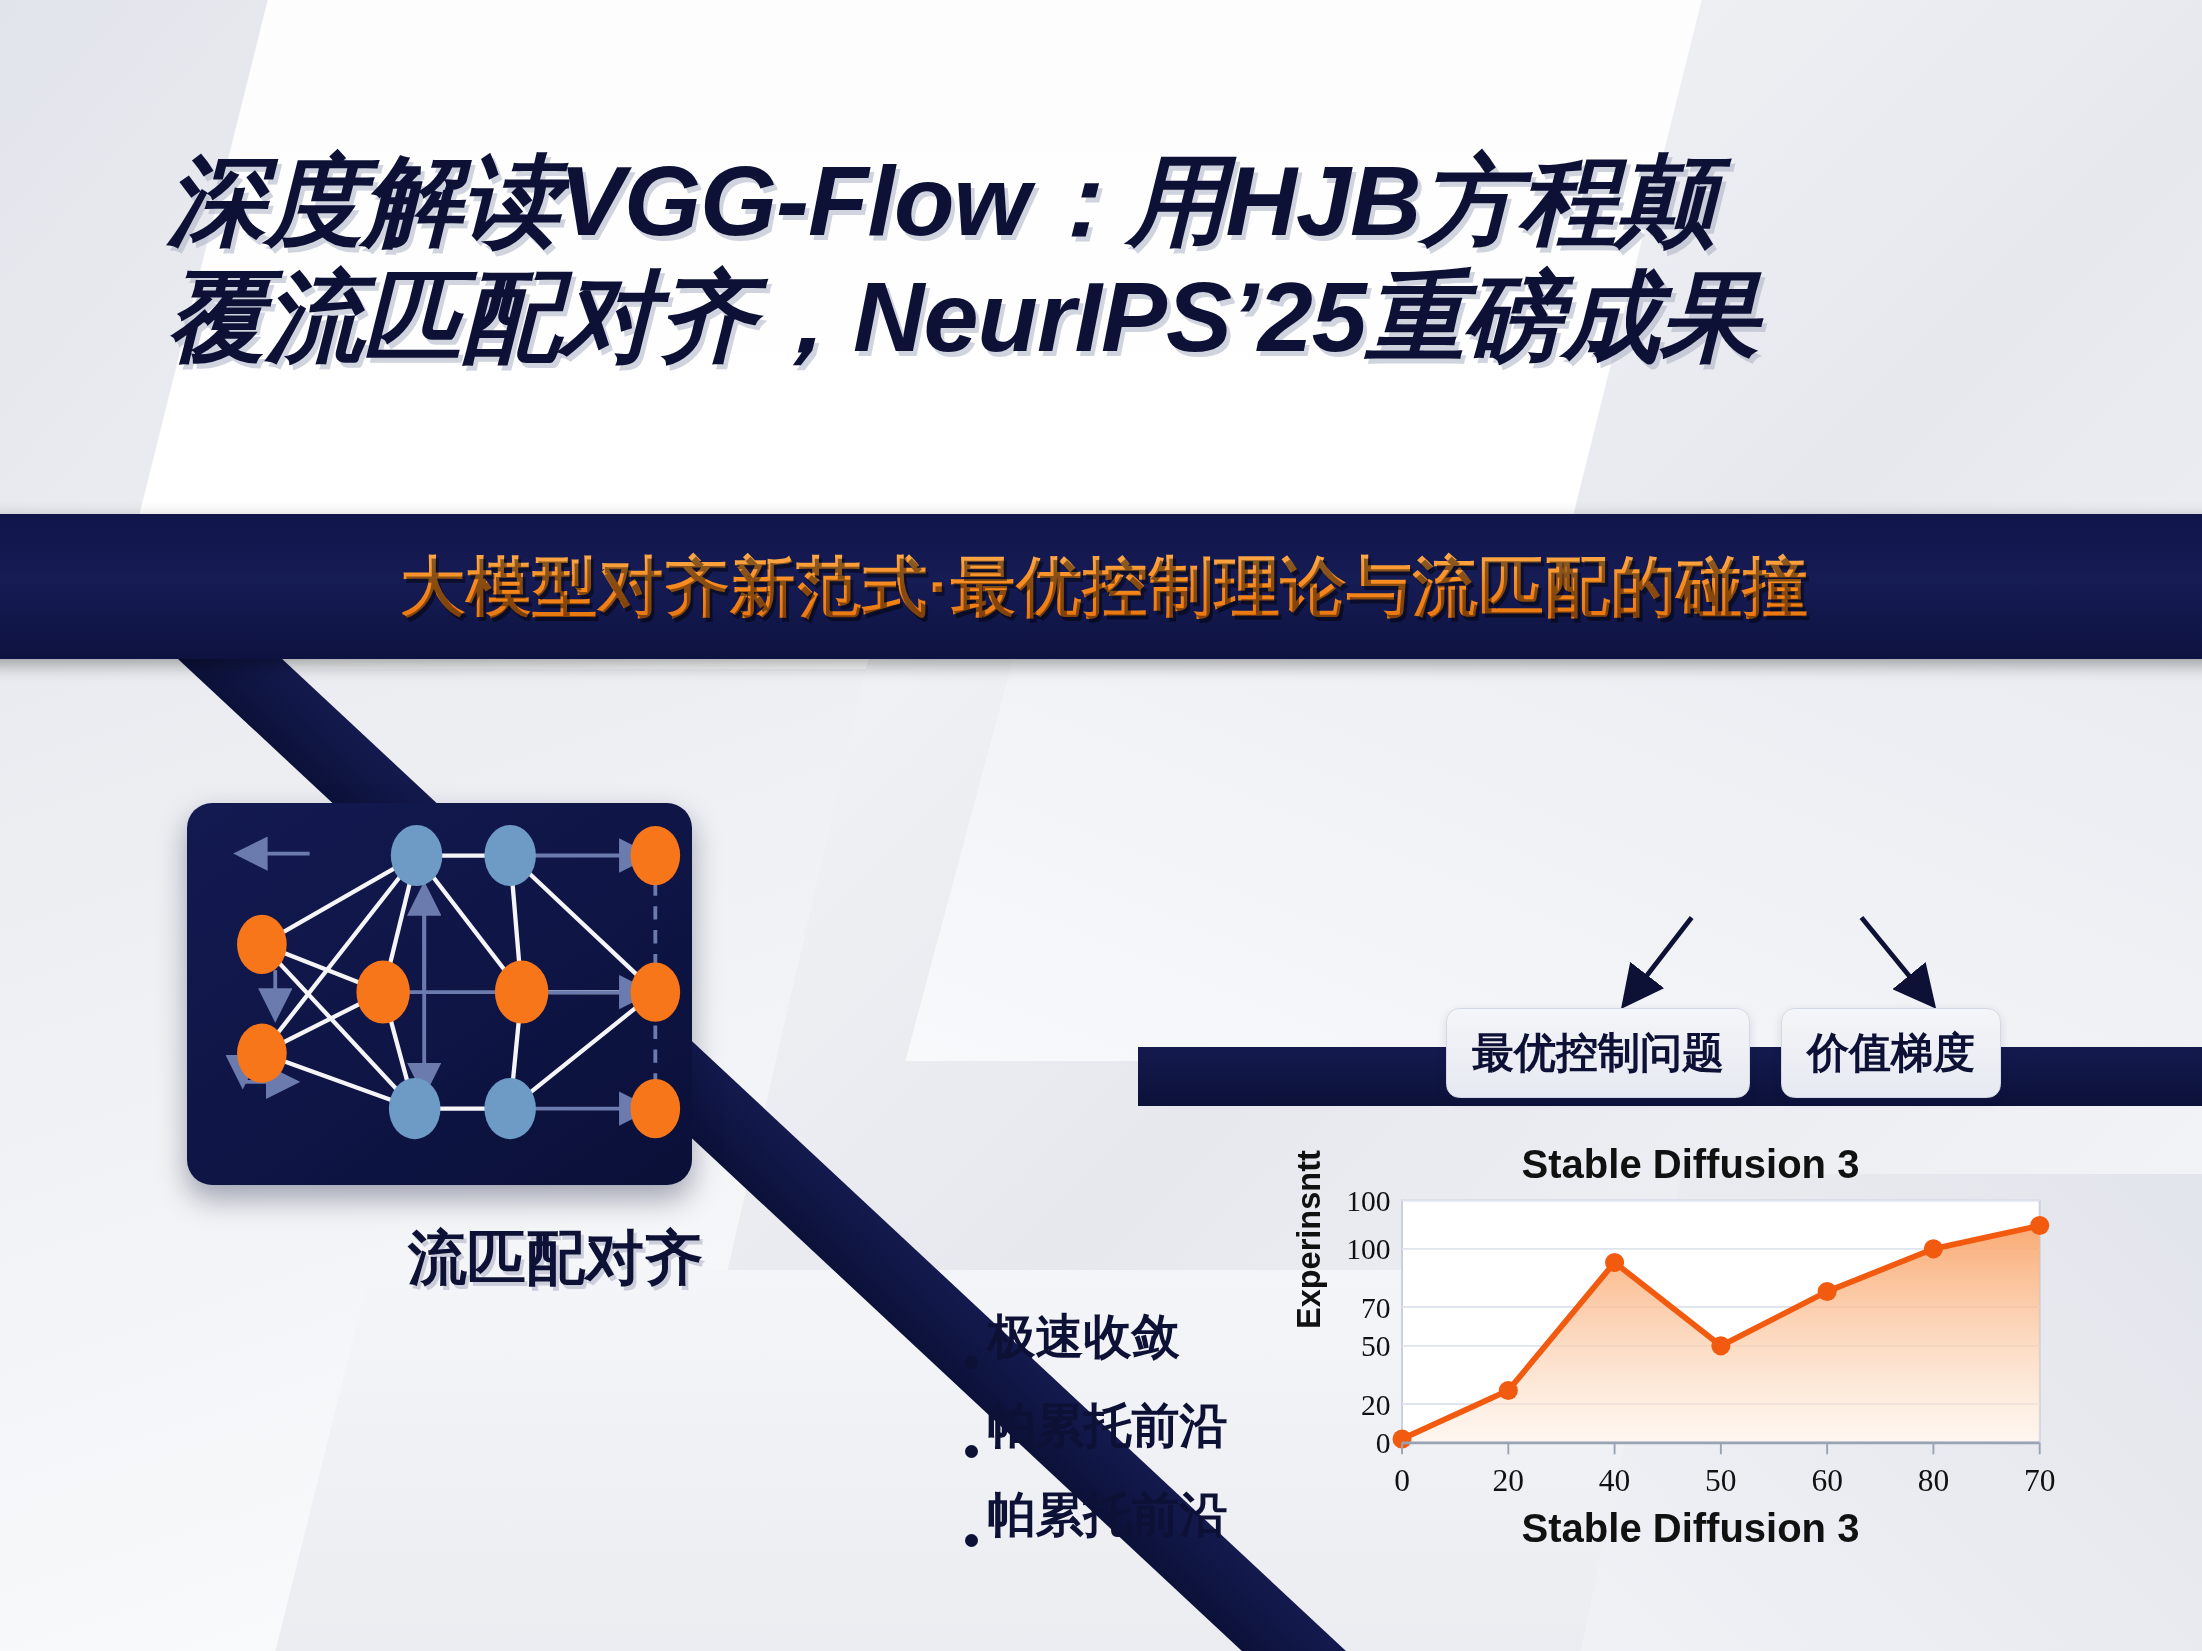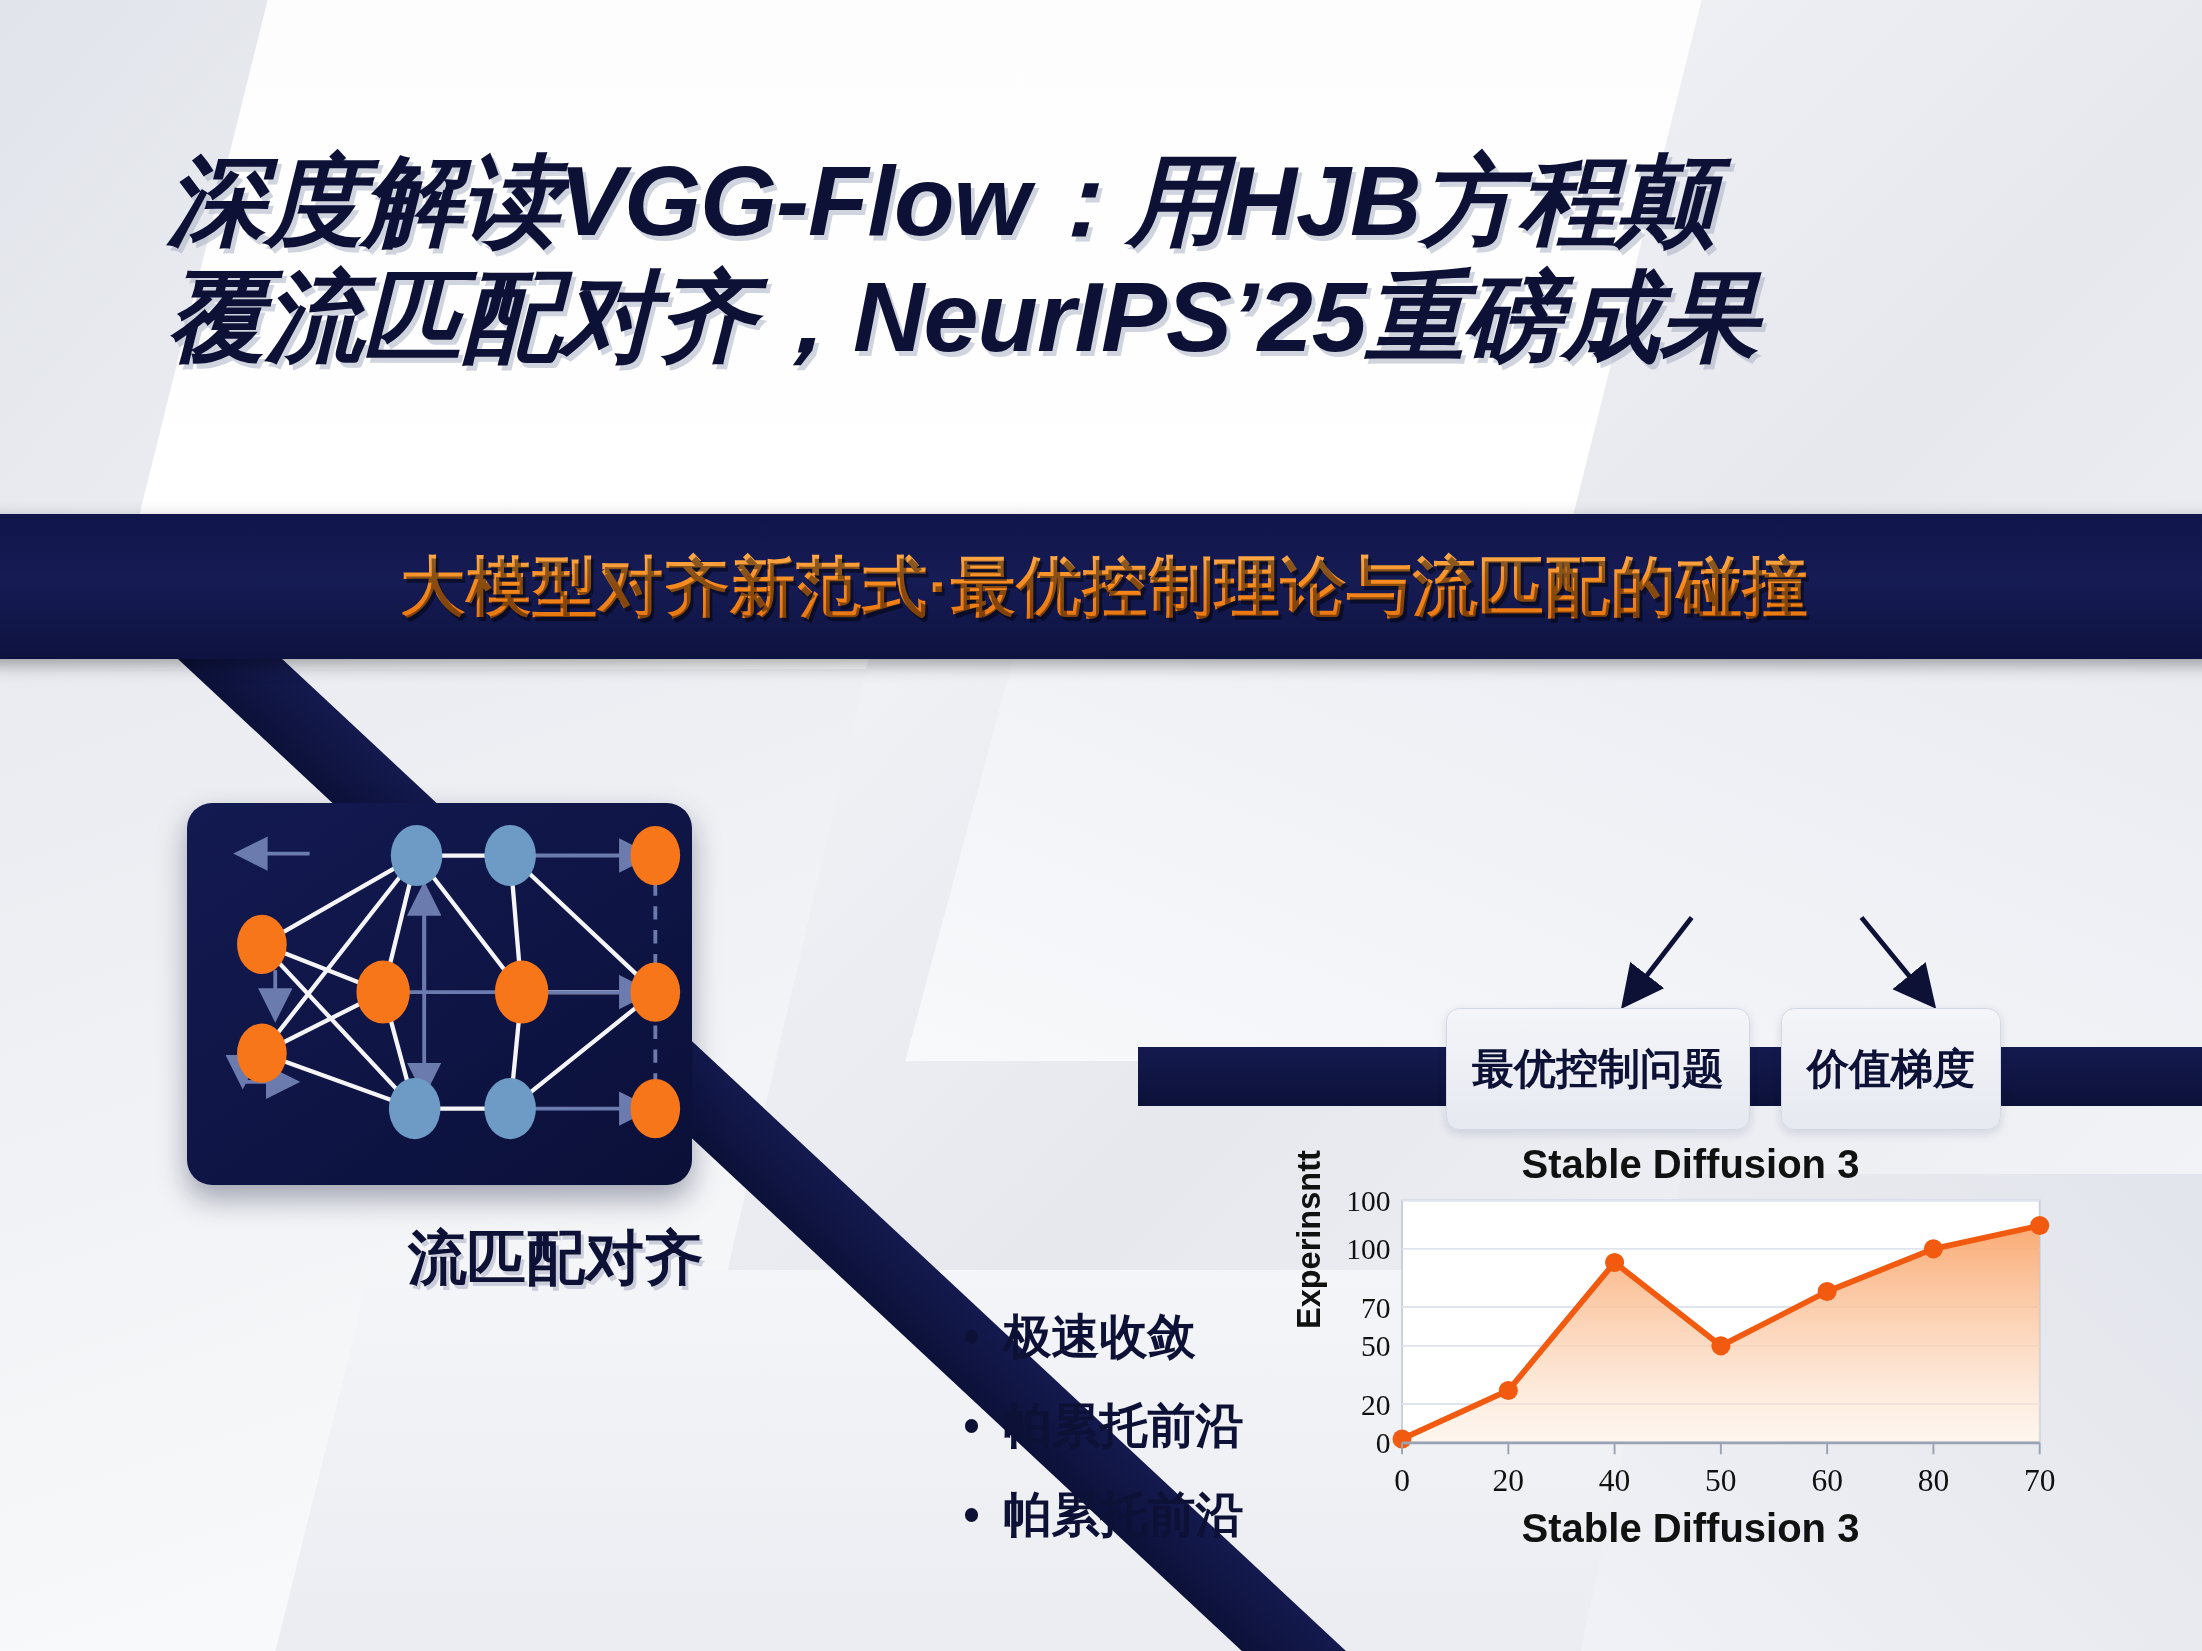--- a/index.html
+++ b/index.html
@@ -140,32 +140,32 @@
   .arrow-svg { position: absolute; left: 1510px; top: 908px; z-index: 8; }
 
   .pill-row {
     position: absolute; left: 1446px; top: 1008px; z-index: 9;
     display: flex; gap: 31px;
   }
   .pill {
     background: linear-gradient(180deg,#f4f5f8 0%, #e6e9f1 100%);
     border: 1.9px solid #d3d8e5;
     border-radius: 13.4px;
-    padding: 32px 25px;
+    padding: 16px 25px;
     font-size: 42px; font-weight: 800; color: #0d1136;
     box-shadow: 0 3.8px 9.6px rgba(20,26,78,.12);
     white-space: nowrap;
   }
 
   
   .bullets {
     position: absolute; left: 965px; top: 1305px; z-index: 9;
   }
   .bullet {
-    display: flex; align-items: center; gap: 25px;
+    display: flex; align-items: flex-end; gap: 9px;
     font-size: 48px; font-weight: 800; color: #0d1136;
     margin-bottom: 25px; white-space: nowrap;
   }
   .bullet .dot {
     width: 13.4px; height: 13.4px; border-radius: 50%;
     background: #0d1136; flex: none;
   }
 
   
   .chart-box { position: absolute; left: 1289px; top: 1142px; width: 774px; height: 401px; z-index: 9; }

